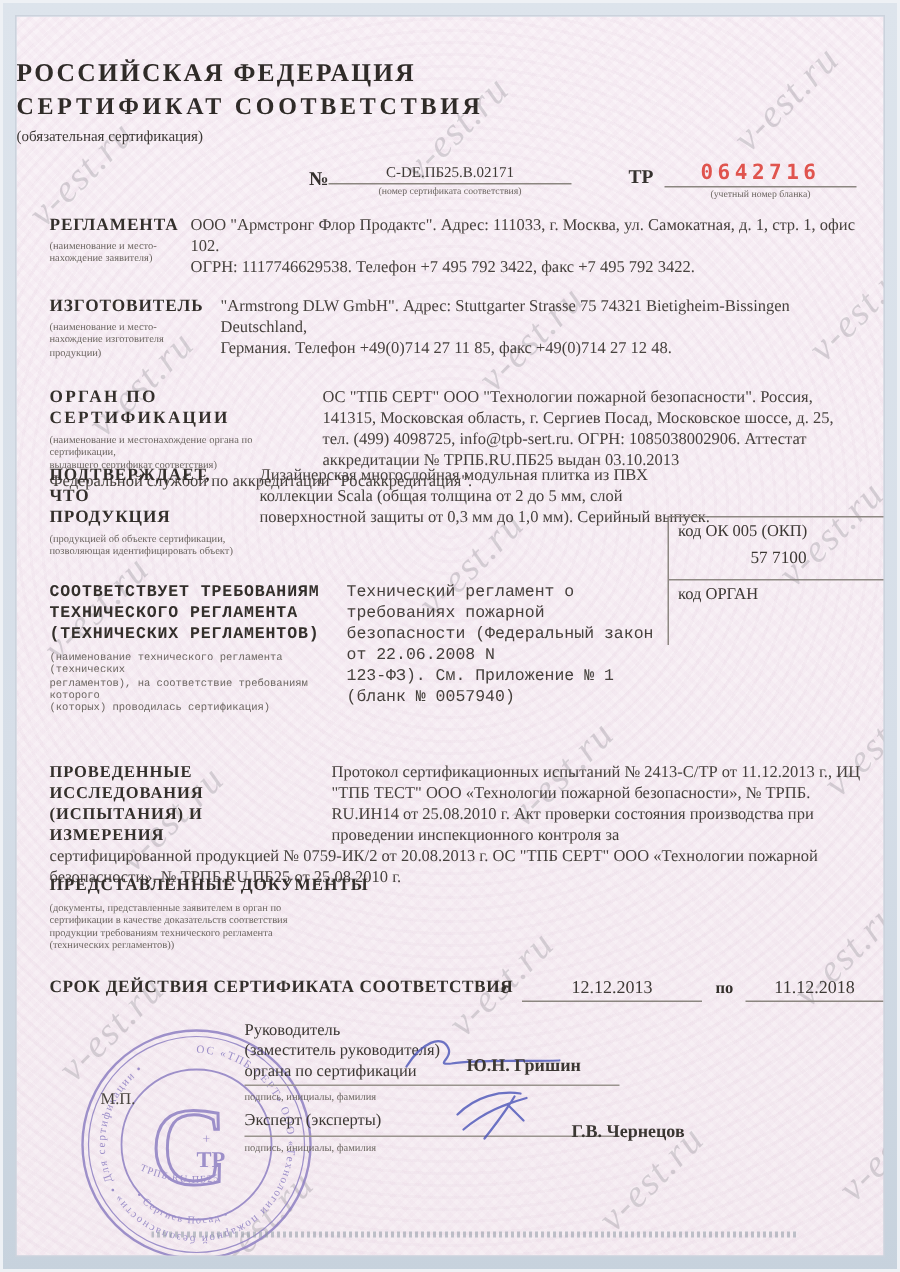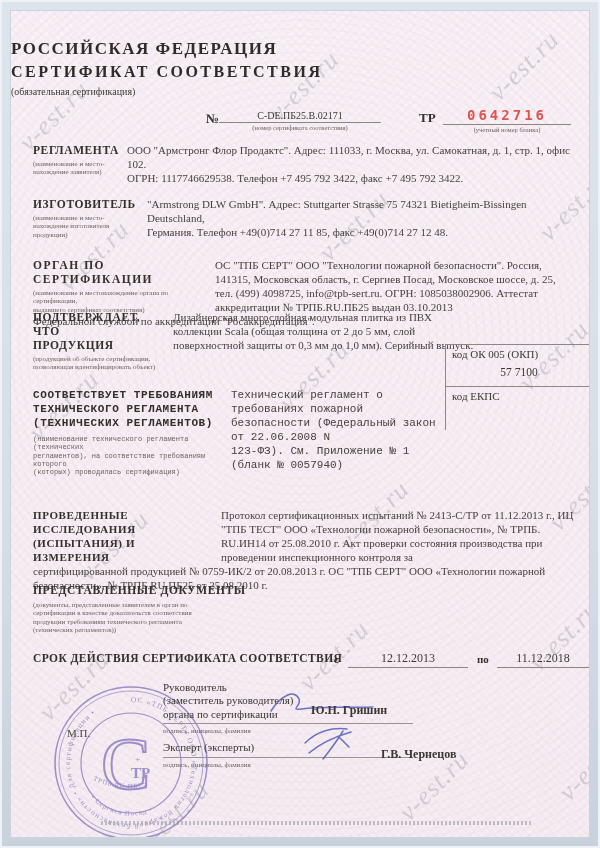--- a/index.html
+++ b/index.html
@@ -141,21 +141,21 @@
 коллекции Scala (общая толщина от 2 до 5 мм, слой
 поверхностной защиты от 0,3 мм до 1,0 мм). Серийный выпуск.</span>
     </div>
 
     <div class="codes">
       <div class="codecell" style="height:42px;">
         <div class="codelabel">код ОК 005 (ОКП)</div>
         <div class="codeval">57 7100</div>
       </div>
       <div class="codecell" style="height:44px;">
-        <div class="codelabel">код ЕКПС</div>
+        <div class="codelabel">код ОРГАН</div>
         <div class="codeval"></div>
       </div>
     </div>
 
     <div class="sec" style="top:378px;width:412px;font-family:Liberation Mono, monospace;">
       <span class="flt" style="width:188px;">
         <span class="t pre" style="font-size:11px;">СООТВЕТСТВУЕТ ТРЕБОВАНИЯМ
 ТЕХНИЧЕСКОГО РЕГЛАМЕНТА
 (ТЕХНИЧЕСКИХ РЕГЛАМЕНТОВ)</span>
         <span class="f pre" style="display:block;width:186px;margin-top:4px;">(наименование технического регламента (технических

